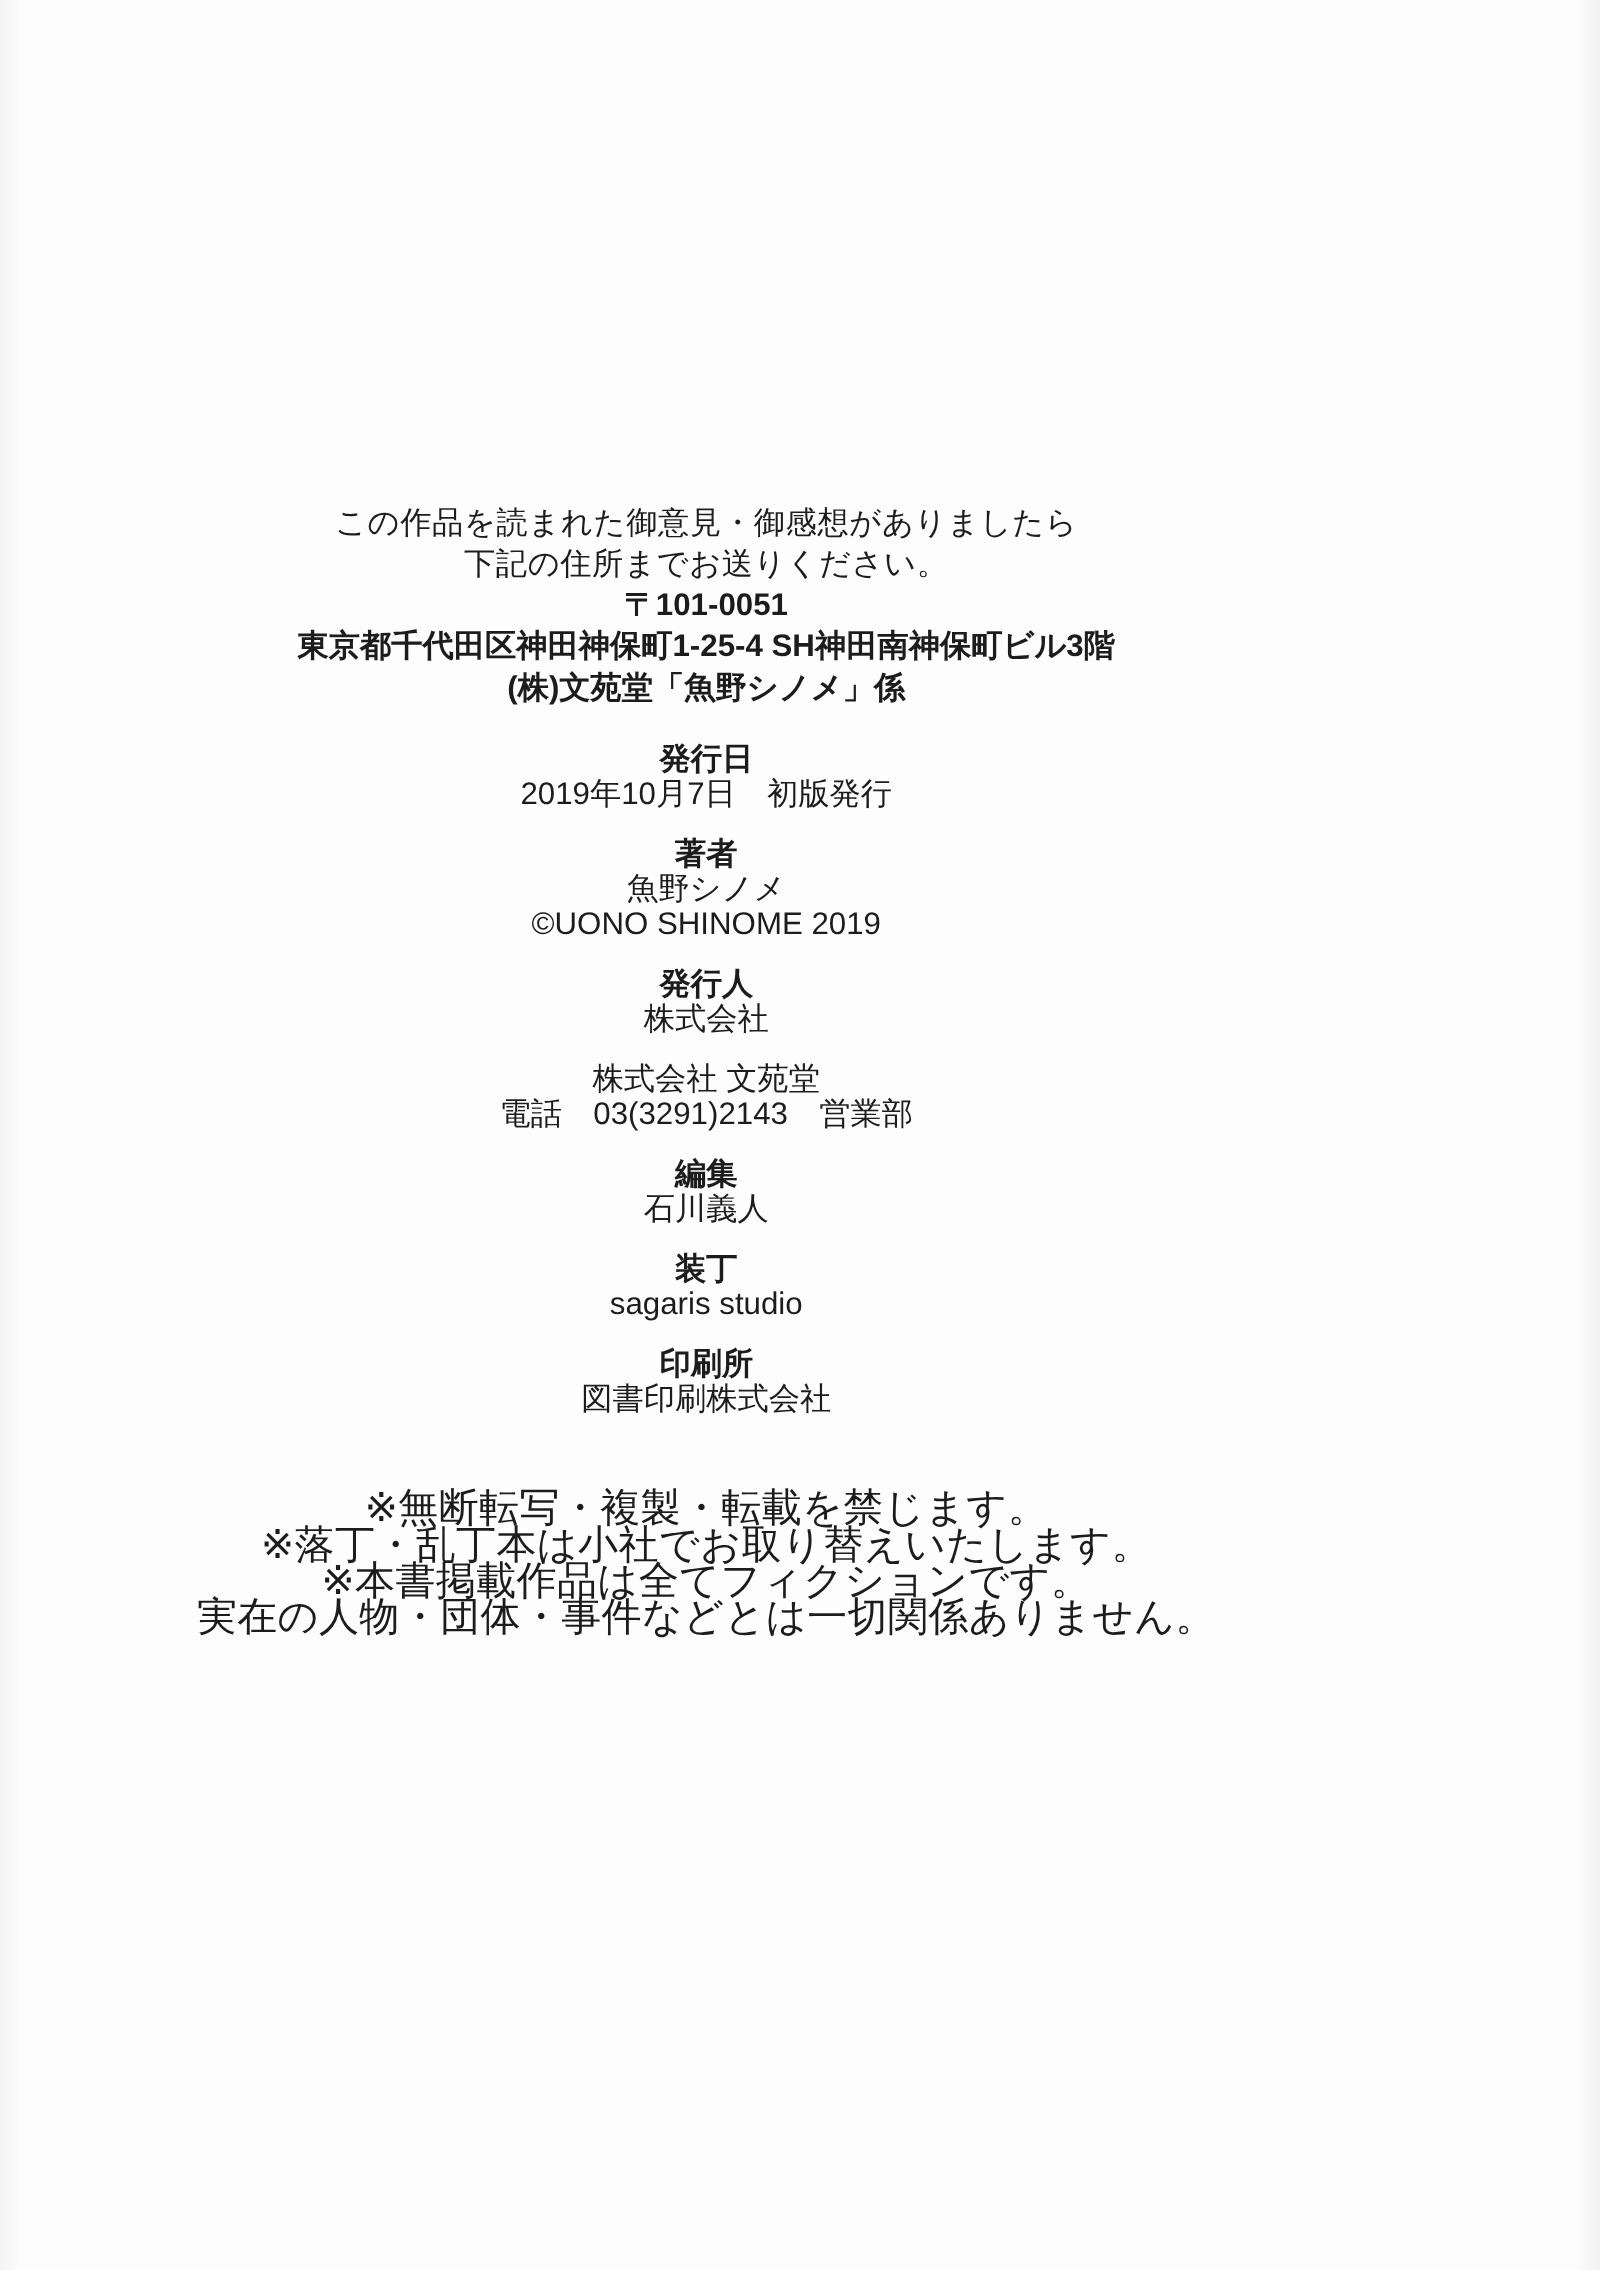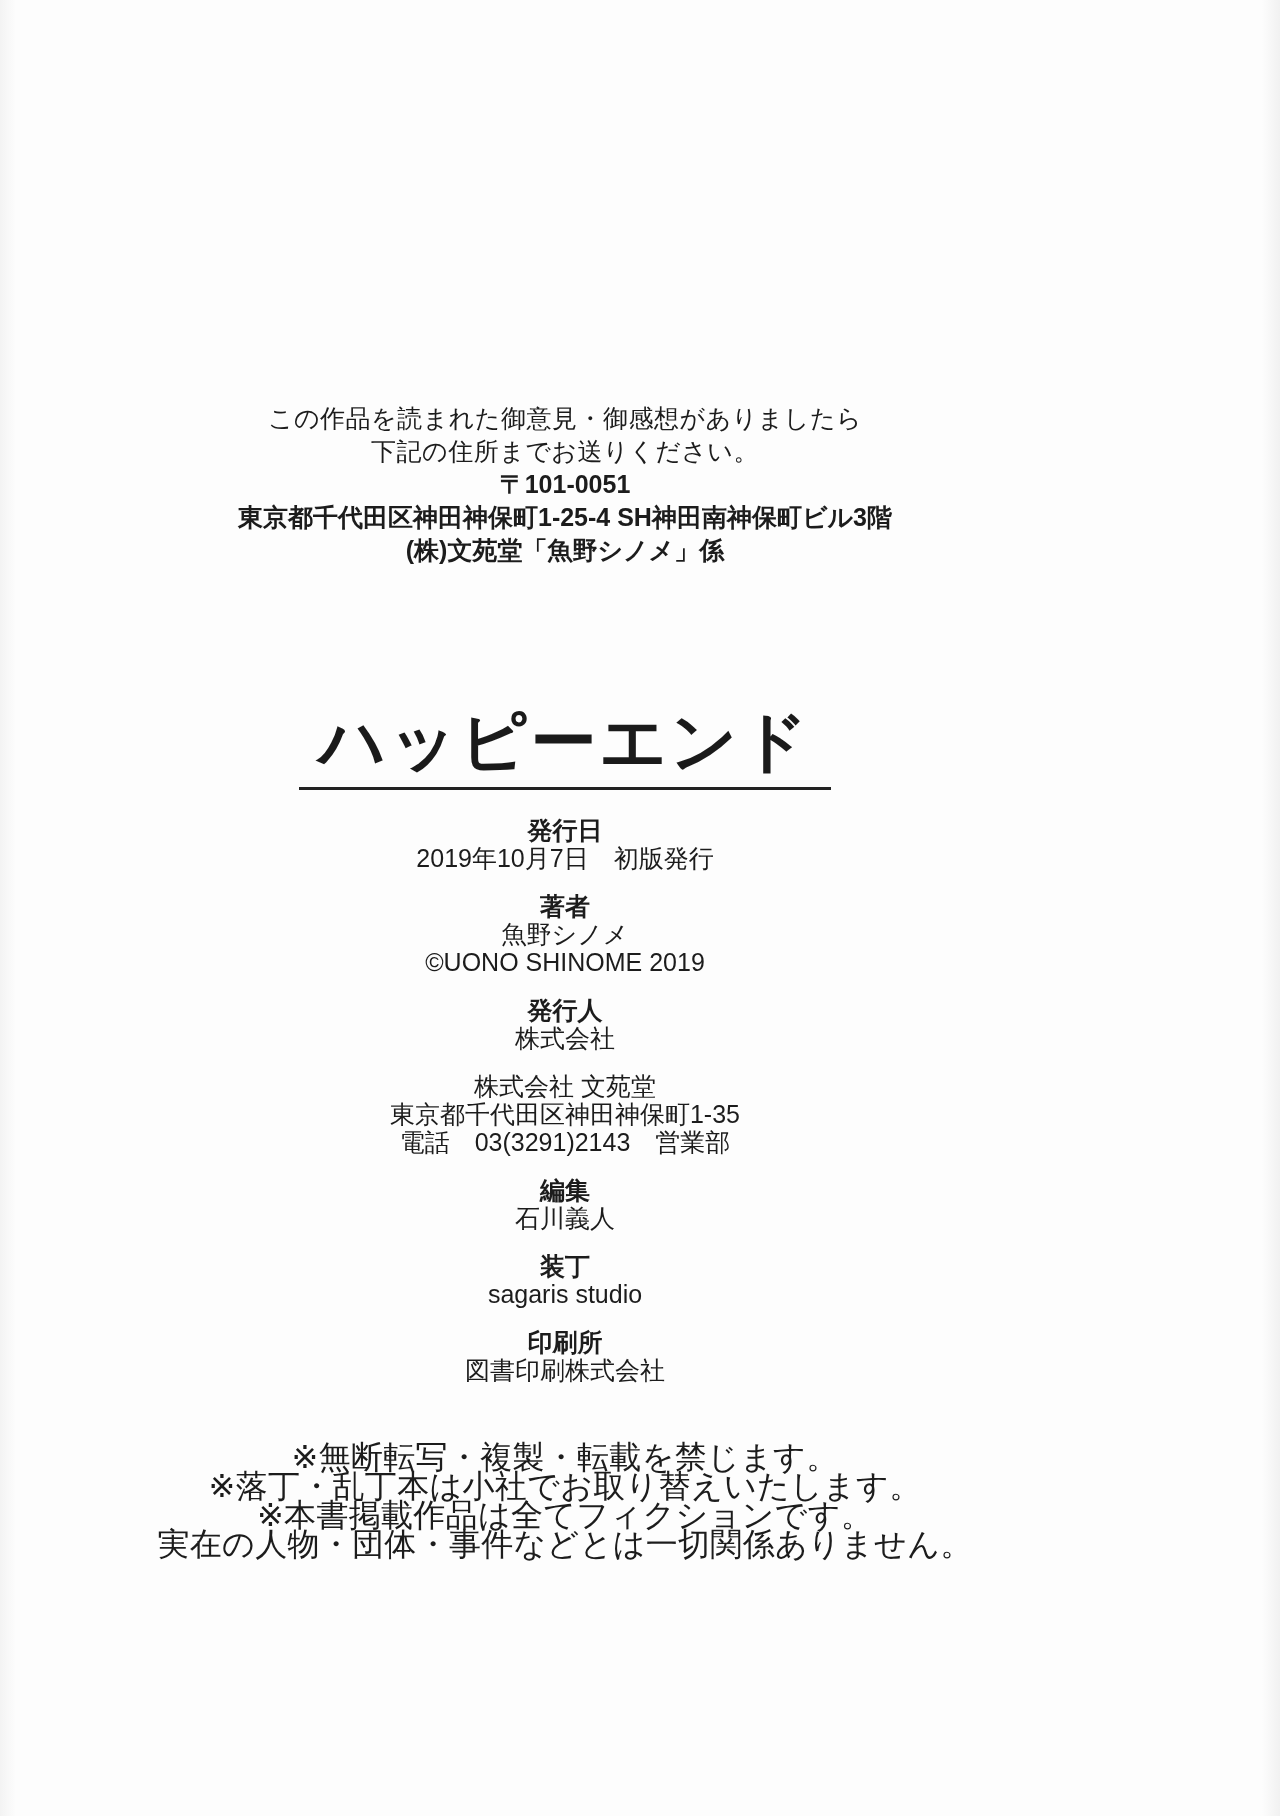--- a/index.html
+++ b/index.html
@@ -94,25 +94,20 @@
 <div class="content">
 
   <div class="feedback">
     <div class="fb-line">この作品を読まれた御意見・御感想がありましたら</div>
     <div class="fb-line">下記の住所までお送りください。</div>
     <div class="fb-line bold">〒101-0051</div>
     <div class="fb-line bold">東京都千代田区神田神保町1-25-4 SH神田南神保町ビル3階</div>
     <div class="fb-line bold">(株)文苑堂「魚野シノメ」係</div>
   </div>
 
-  <div class="title-block">
-    <div class="title-wrap">
-      <h1 class="book-title">ハッピーエンド</h1>
-    </div>
-  </div>
 
   <div class="colophon">
 
     <div class="section">
       <div class="sec-label">発行日</div>
       <div class="sec-line">2019年10月7日　初版発行</div>
     </div>
 
     <div class="section">
       <div class="sec-label">著者</div>
@@ -120,21 +115,20 @@
       <div class="sec-line">©UONO SHINOME 2019</div>
     </div>
 
     <div class="section">
       <div class="sec-label">発行人</div>
       <div class="sec-line">株式会社</div>
     </div>
 
     <div class="section">
       <div class="sec-line">株式会社 文苑堂</div>
-      <div class="sec-line">東京都千代田区神田神保町1-35</div>
       <div class="sec-line">電話　03(3291)2143　営業部</div>
     </div>
 
     <div class="section">
       <div class="sec-label">編集</div>
       <div class="sec-line">石川義人</div>
     </div>
 
     <div class="section">
       <div class="sec-label">装丁</div>

